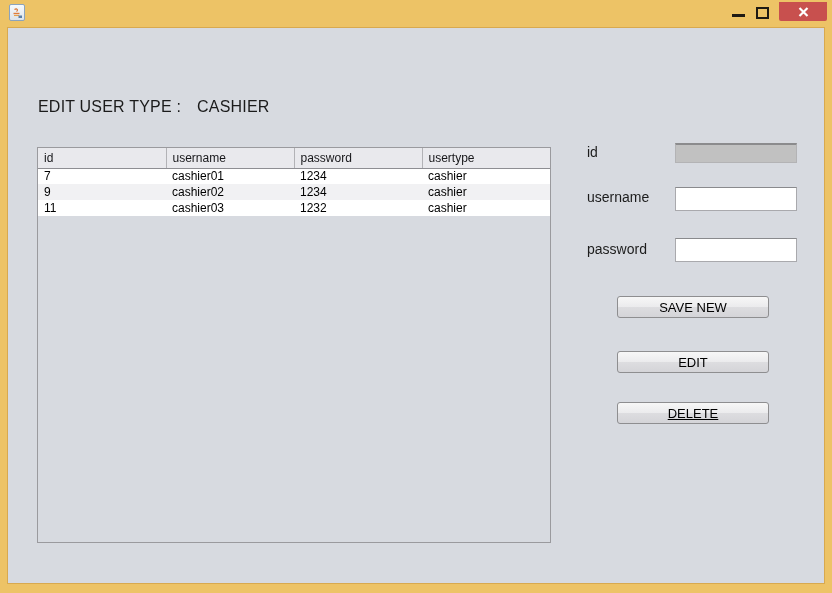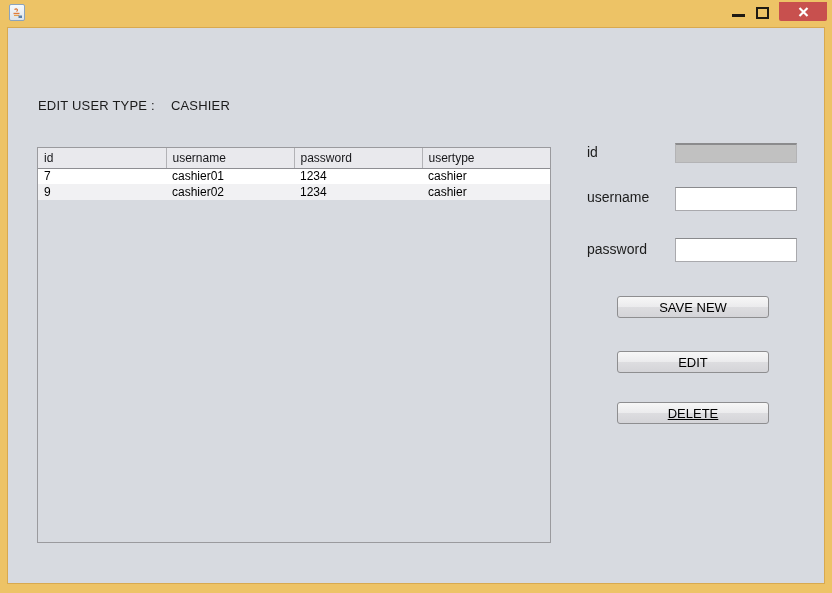--- a/index.html
+++ b/index.html
@@ -45,21 +45,21 @@
     display:flex;align-items:center;justify-content:center;
   }
   
   .content{
     position:absolute;left:8px;top:28px;width:816px;height:555px;
     background:var(--content-bg);
     box-shadow:0 0 0 1px var(--frame-inner-line);
   }
   .heading{
     position:absolute;left:30px;top:70px;
-    font-size:13px;color:#1b1b1b;letter-spacing:.2px;
+    font-size:16px;color:#1b1b1b;letter-spacing:.2px;
     white-space:nowrap;
   }
   .heading .heading-value{margin-left:16px;}
   
   .scrollpane{
     position:absolute;left:29px;top:119px;width:514px;height:396px;
     border:1px solid #9a9a9e;background:var(--content-bg);overflow:hidden;
   }
   table.jtable{border-collapse:collapse;width:100%;table-layout:fixed;}
   table.jtable th{
@@ -159,20 +159,26 @@
             <td>cashier01</td>
             <td>1234</td>
             <td>cashier</td>
           </tr>
           <tr class="row-odd">
             <td>9</td>
             <td>cashier02</td>
             <td>1234</td>
             <td>cashier</td>
           </tr>
+          <tr class="row-even">
+            <td>11</td>
+            <td>cashier03</td>
+            <td>1232</td>
+            <td>cashier</td>
+          </tr>
         </tbody>
       </table>
     </div>
 
     <span class="form-label lbl-id">id</span>
     <input class="field field-id" type="text" disabled="" value="" style="">
 
     <span class="form-label lbl-username">username</span>
     <input class="field field-username field-editable" type="text" value="" style="">
 

